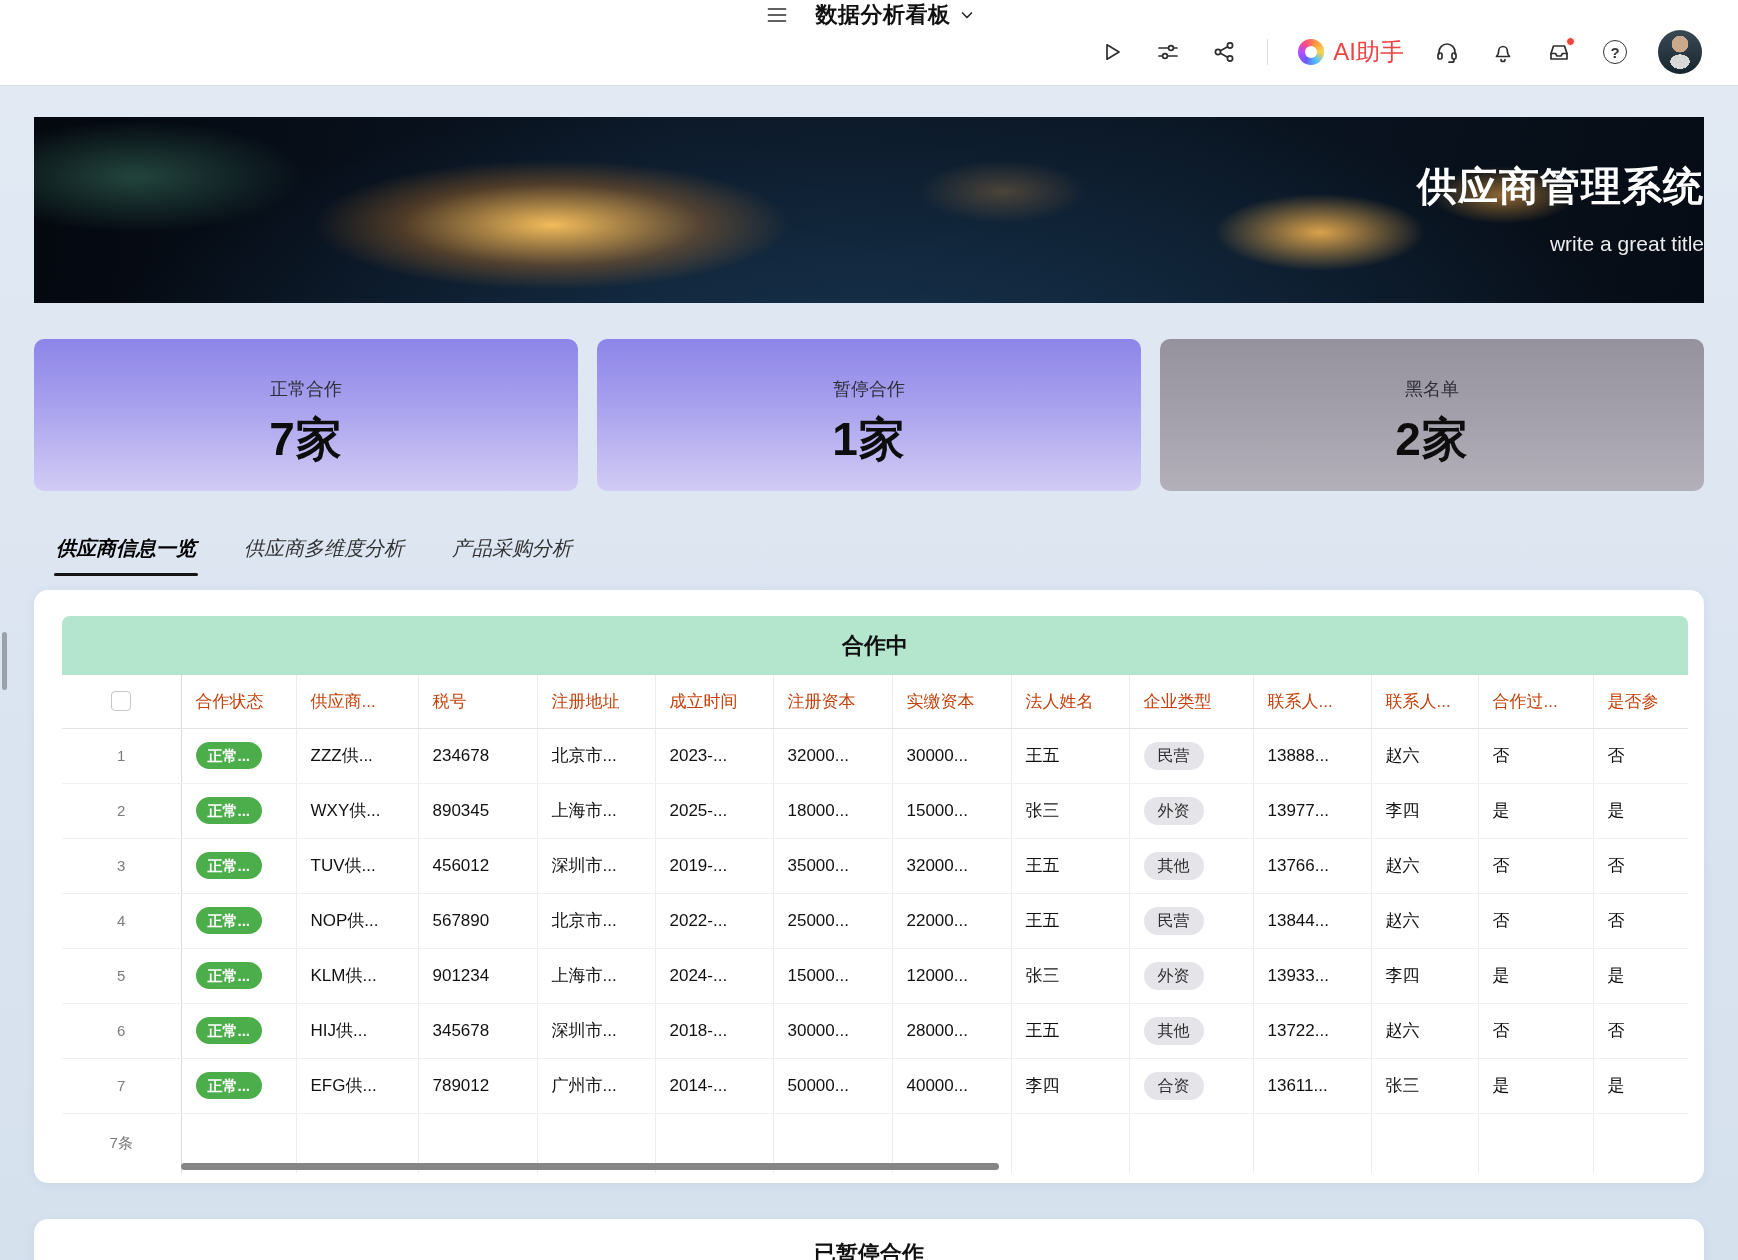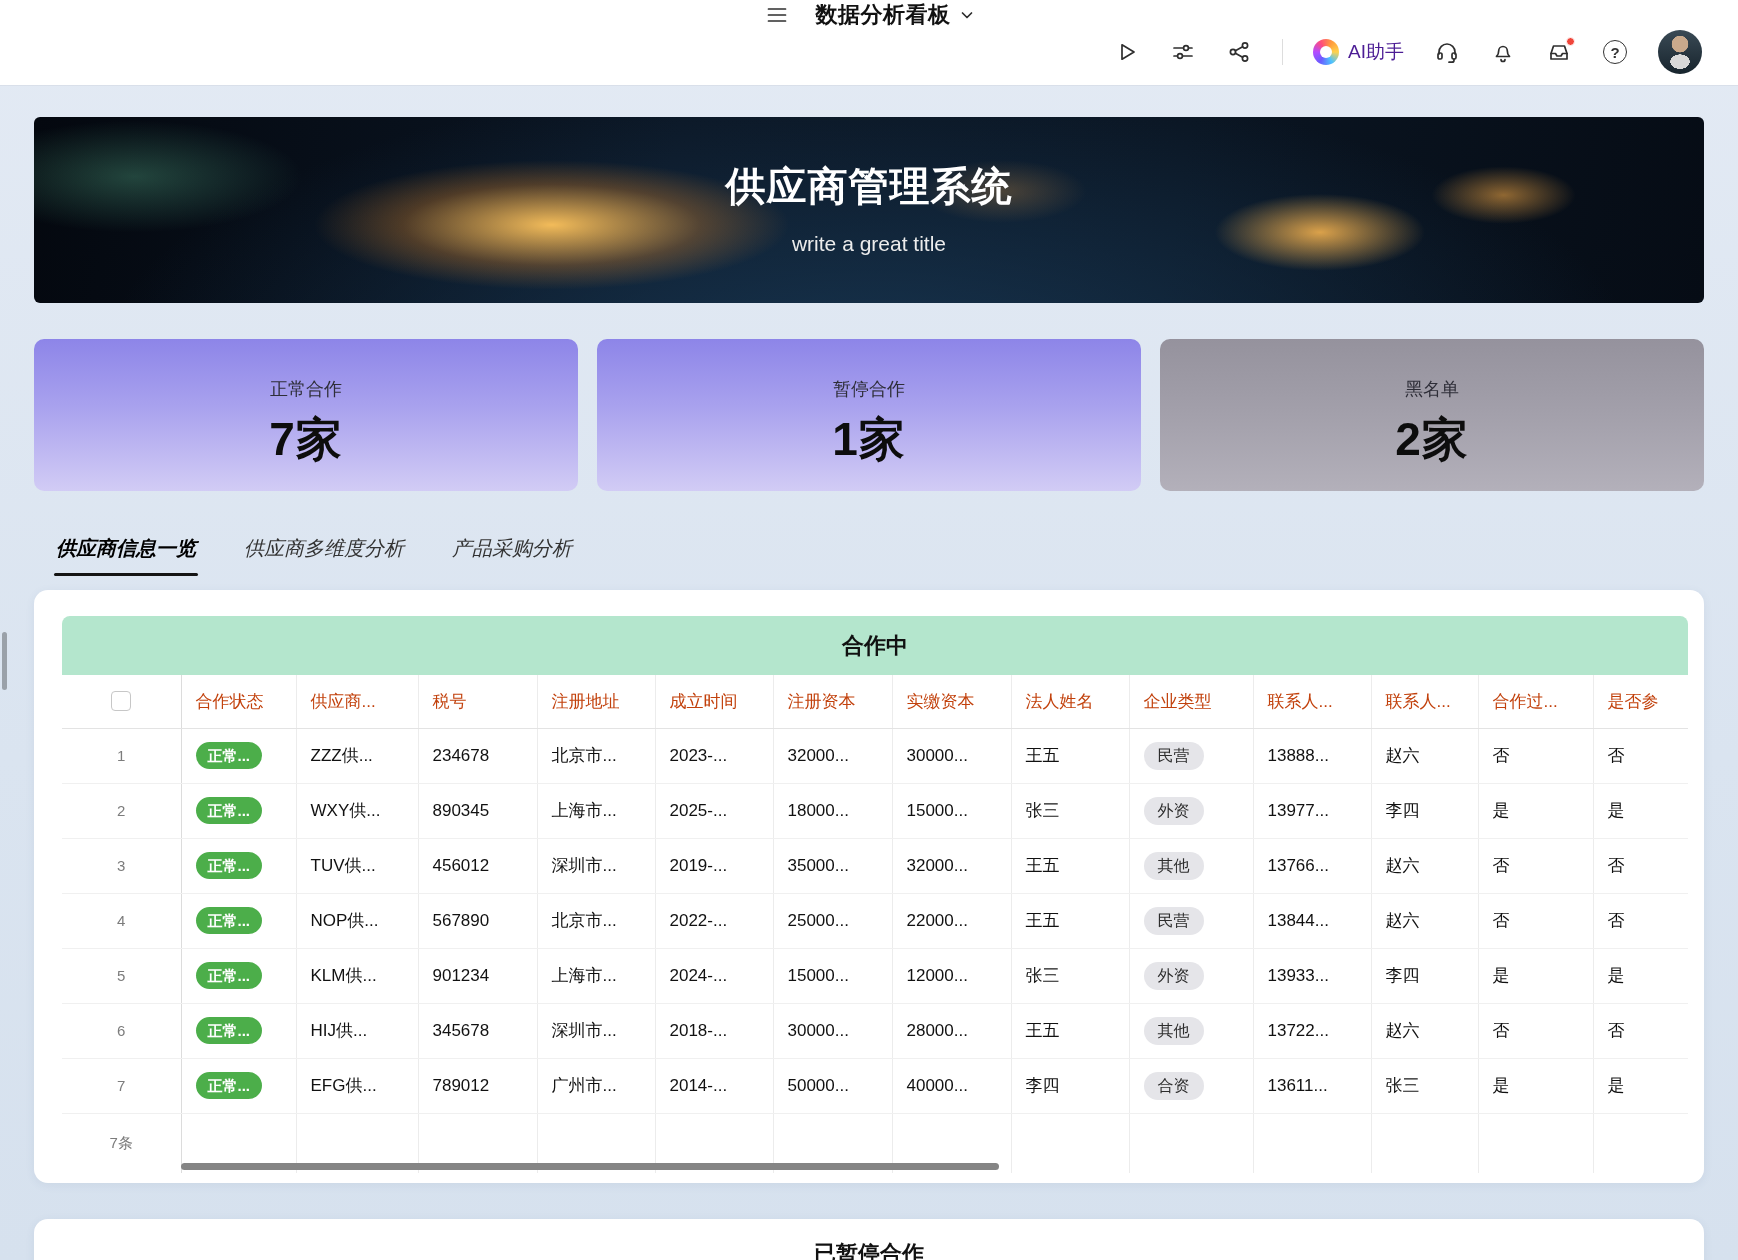--- a/index.html
+++ b/index.html
@@ -20,45 +20,45 @@
   .doc-title { font-size:22px; font-weight:bold; color:#111; letter-spacing:.5px; }
   .title-wrap { display:flex; align-items:center; gap:8px; cursor:pointer; }
   .topbar-right { margin-left:auto; display:flex; align-items:center; gap:30px; }
   .tb-icon { width:26px; height:26px; display:flex; align-items:center; justify-content:center; cursor:pointer; position:relative; }
   .tb-divider { width:1px; height:26px; background:#ddd; }
   .ai-chip { display:flex; align-items:center; gap:9px; cursor:pointer; }
   .ai-logo { width:26px; height:26px; border-radius:50%;
     background: conic-gradient(from 210deg, #6a5cff, #b44cff, #ff4c7d, #ff9b3d, #ffd24c, #4cc3ff, #6a5cff);
     position:relative; }
   .ai-logo span { position:absolute; left:7px; top:7px; width:12px; height:12px; border-radius:50%; background:#fff; }
-  .ai-label { font-size:19px; color:#4c1d95; }
+  .ai-label { font-size:24px; color:#ef4444; }
   .badge-dot { position:absolute; top:-2px; right:-3px; width:9px; height:9px; border-radius:50%; background:#f0453a; border:1.5px solid #fff; }
   .avatar { width:44px; height:44px; border-radius:50%; overflow:hidden; cursor:pointer;
     background: radial-gradient(circle at 50% 32%, #c9a98c 0 22%, transparent 23%),
                 radial-gradient(ellipse 16px 12px at 50% 72%, #d8d8d8 0 60%, transparent 61%),
                 linear-gradient(180deg, #3a4a55, #17242d); }
   .help-circle { width:24px; height:24px; border:1.7px solid #333; border-radius:50%;
     display:flex; align-items:center; justify-content:center; font-size:15px; font-weight:bold; color:#333; }
 
   svg.icon { stroke:#2e2e2e; fill:none; stroke-width:1.7; stroke-linecap:round; stroke-linejoin:round; }
 
   
   .content { padding:32px 34px 0 34px; }
 
   .hero {
-    height:186px; border-radius:6px; position:relative; overflow:hidden;
+    height:186px; border-radius:0; position:relative; overflow:hidden;
     background:
       radial-gradient(ellipse 330px 90px at 31% 58%, rgba(255,196,92,.95), rgba(255,150,40,.28) 45%, transparent 72%),
       radial-gradient(ellipse 150px 55px at 77% 62%, rgba(255,185,80,.85), transparent 70%),
       radial-gradient(ellipse 100px 40px at 88% 42%, rgba(255,175,70,.55), transparent 72%),
       radial-gradient(ellipse 120px 45px at 58% 40%, rgba(255,170,70,.25), transparent 70%),
       radial-gradient(ellipse 240px 80px at 6% 32%, rgba(110,220,170,.28), transparent 70%),
       radial-gradient(ellipse 1100px 420px at 50% 135%, #17344f, rgba(12,26,40,0) 70%),
       linear-gradient(100deg, #04080f 0%, #0b1624 38%, #0a1522 68%, #060c15 100%);
-    display:flex; flex-direction:column; align-items:center; justify-content:center; gap:18px;
+    display:flex; flex-direction:column; align-items:flex-end; justify-content:center; gap:18px;
   }
   .hero-title { color:#fff; font-size:40px; font-weight:bold; letter-spacing:1px; margin-top:-6px; }
   .hero-subtitle { color:#ececec; font-size:21px; }
 
   .stats { display:flex; gap:19px; margin-top:36px; }
   .stat-card {
     flex:1; height:152px; border-radius:10px; cursor:pointer;
     display:flex; flex-direction:column; align-items:center; padding-top:38px;
     background: linear-gradient(180deg, #8d85e8 0%, #a9a2ee 45%, #d2ccf5 100%);
   }

